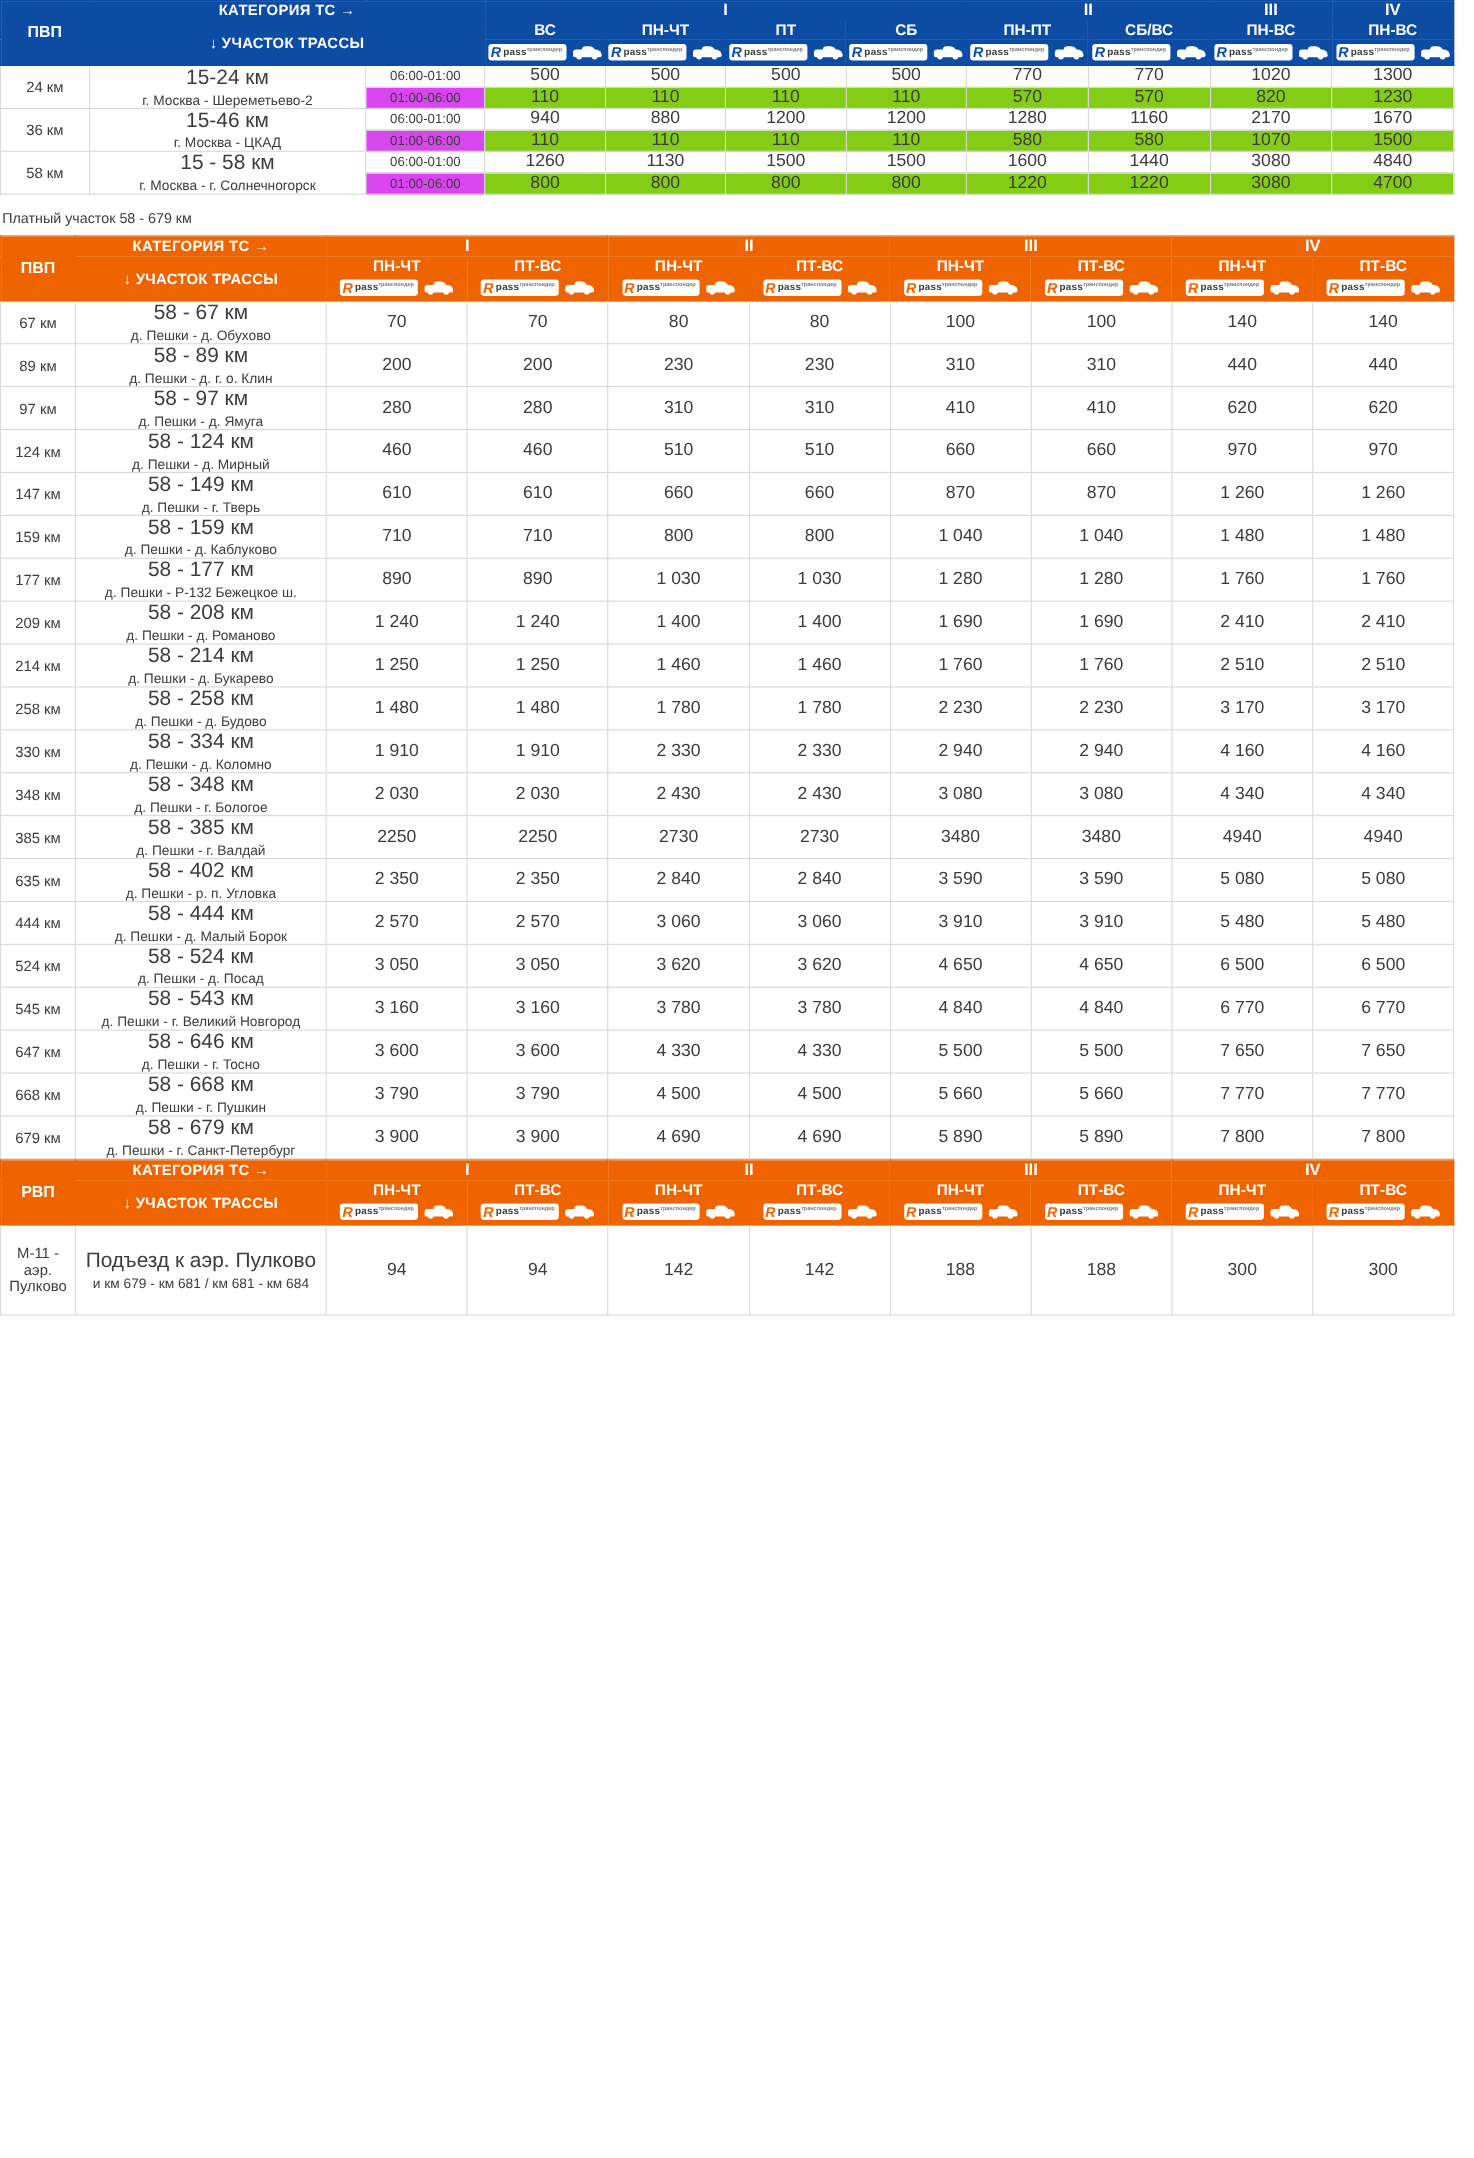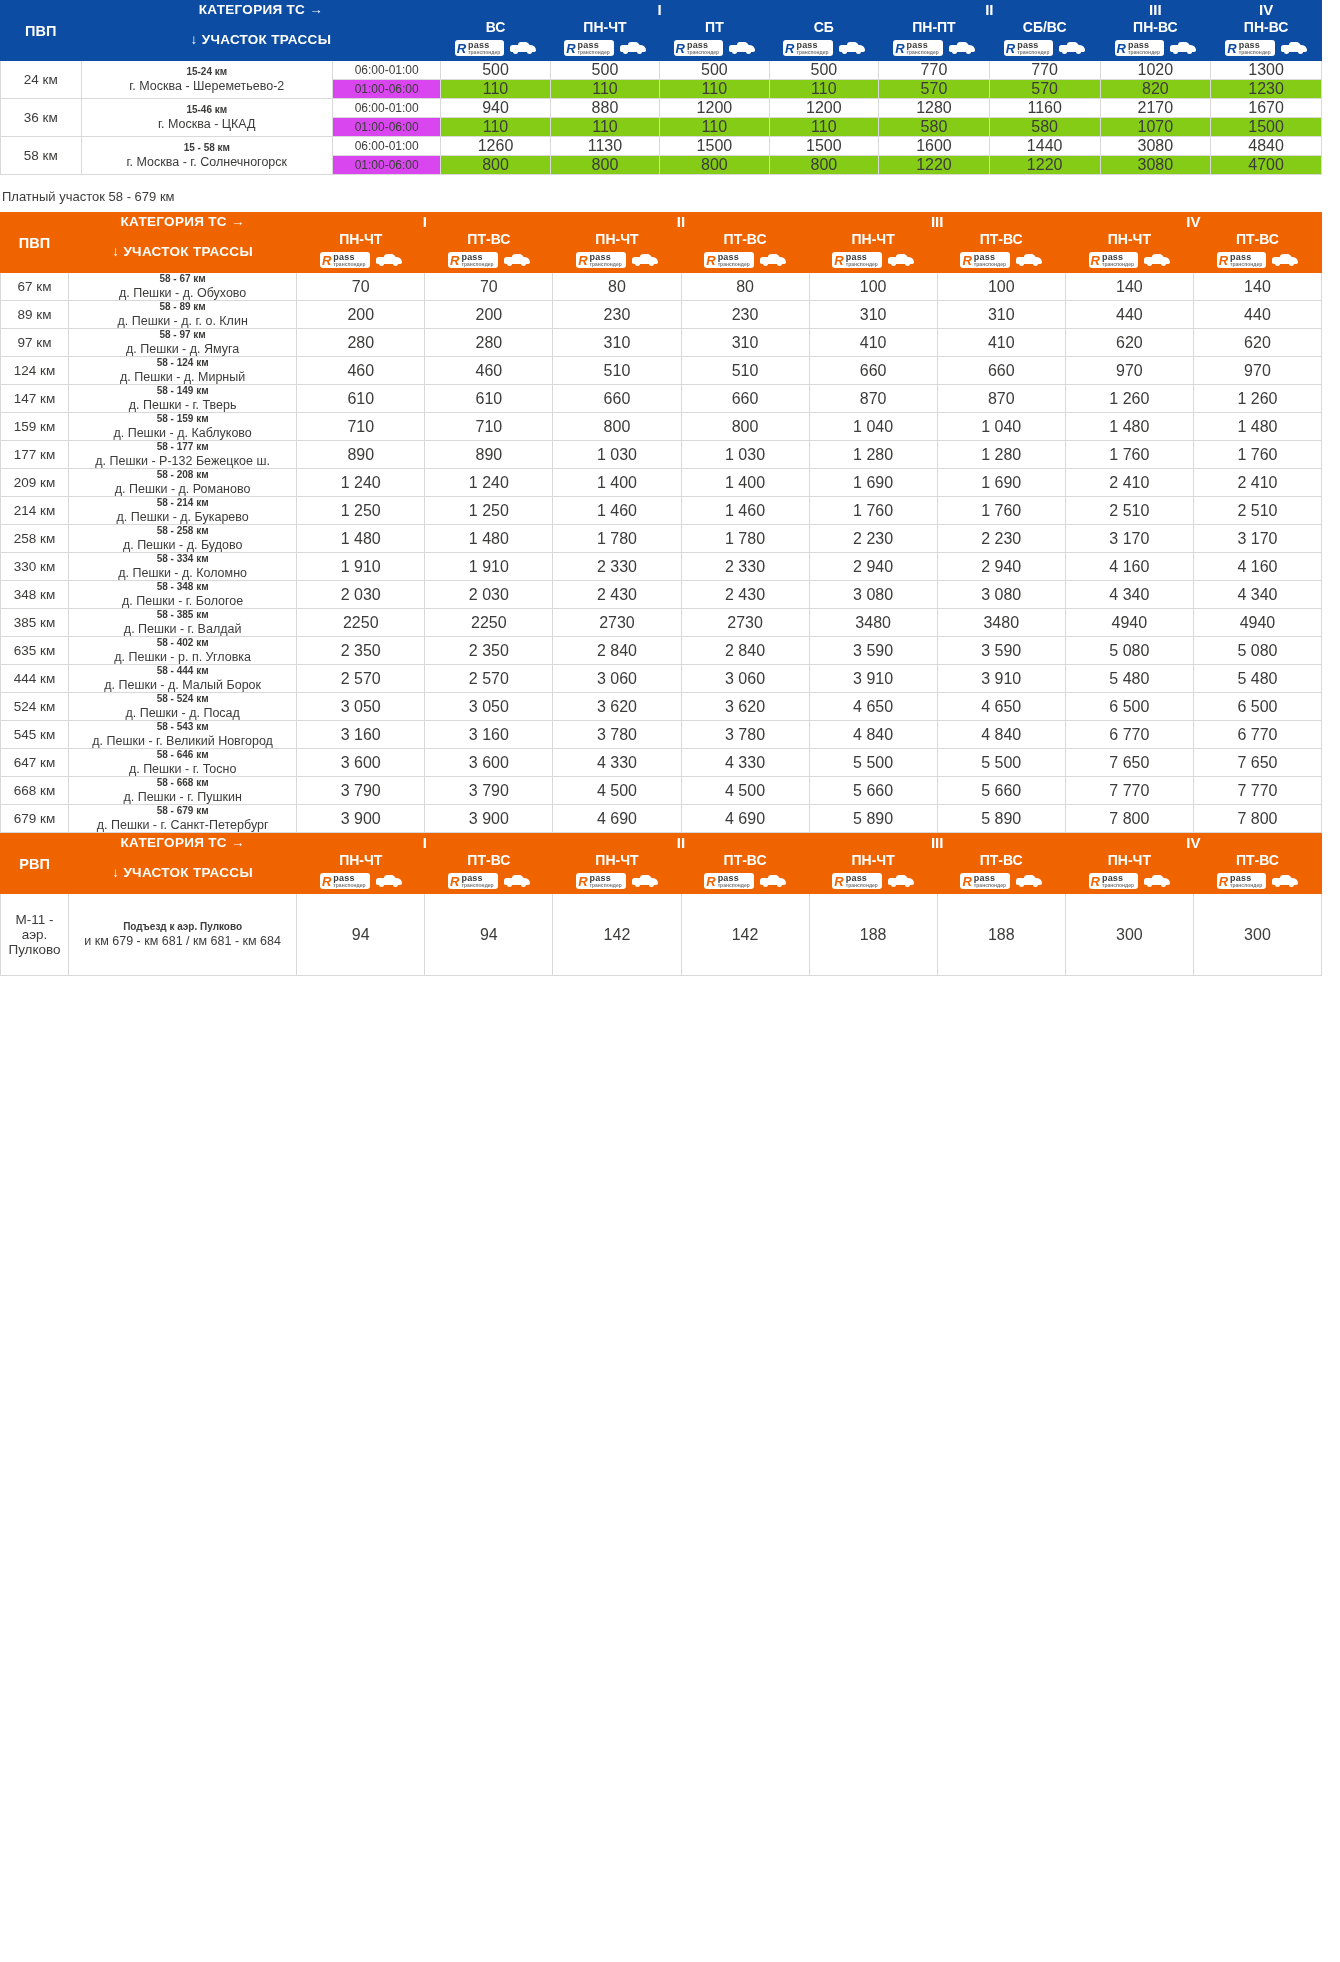--- a/index.html
+++ b/index.html
@@ -40,21 +40,21 @@
   .badge .tp {
     display: inline-flex; align-items: center;
     background: #fff; border-radius: 3px; padding: 1px 4px 1px 2px;
     line-height: 1;
   }
   .badge .tp .tmark {
     font-weight: bold; font-size: 13px; font-style: italic;
     color: #0c4ca3; margin-right: 2px;
   }
   .badge.or .tp .tmark { color: #f06400; }
-  .badge .tp .ttxt { display: flex; flex-direction: column; align-items: flex-start; }
+  .badge .tp .ttxt { display: flex; flex-direction: row; align-items: flex-start; }
   .badge .tp .ttxt b { font-size: 9px; color: #3c3c3b; letter-spacing: .2px; line-height: 1; }
   .badge .tp .ttxt i { font-size: 5px; color: #7a7a7a; font-style: normal; line-height: 1; }
   .badge .car {
     width: 26px; height: 12px; position: relative; display: inline-block;
   }
   .badge .car .body {
     position: absolute; left: 0; bottom: 2px; width: 26px; height: 7px;
     background: #fff; border-radius: 3px 6px 2px 2px;
   }
   .badge .car .roof {
@@ -67,21 +67,21 @@
   }
   .badge .car .w1 { left: 3px; }
   .badge .car .w2 { left: 17px; }
   .badge.bl .car .body, .badge.bl .car .roof, .badge.bl .car .w1, .badge.bl .car .w2 { background: #fff; }
 
   
   .pvp-cell {
     text-align: center; font-size: 13.5px; color: #3c3c3b; padding: 6px 2px;
   }
   .route-cell { text-align: center; padding: 7px 6px; }
-  .route-cell .r1 { font-weight: bold; font-size: 10px; color: #3c3c3b; }
+  .route-cell .r1 { font-weight: normal; font-size: 19px; color: #3c3c3b; }
   .route-cell .r2 { font-size: 12.5px; color: #3c3c3b; margin-top: 2px; }
   .time-cell { text-align: center; font-size: 12px; color: #3c3c3b; padding: 5px 4px; white-space: nowrap; }
   .time-cell.night { background: #d946ef; }
   .price { text-align: center; font-size: 16px; color: #3c3c3b; padding: 7px 2px; }
   .price.night { background: #84cc16; }
 
   .caption { font-size: 13px; color: #3c3c3b; margin: 14px 0 8px 2px; }
 </style>
 </head>
 <body>

